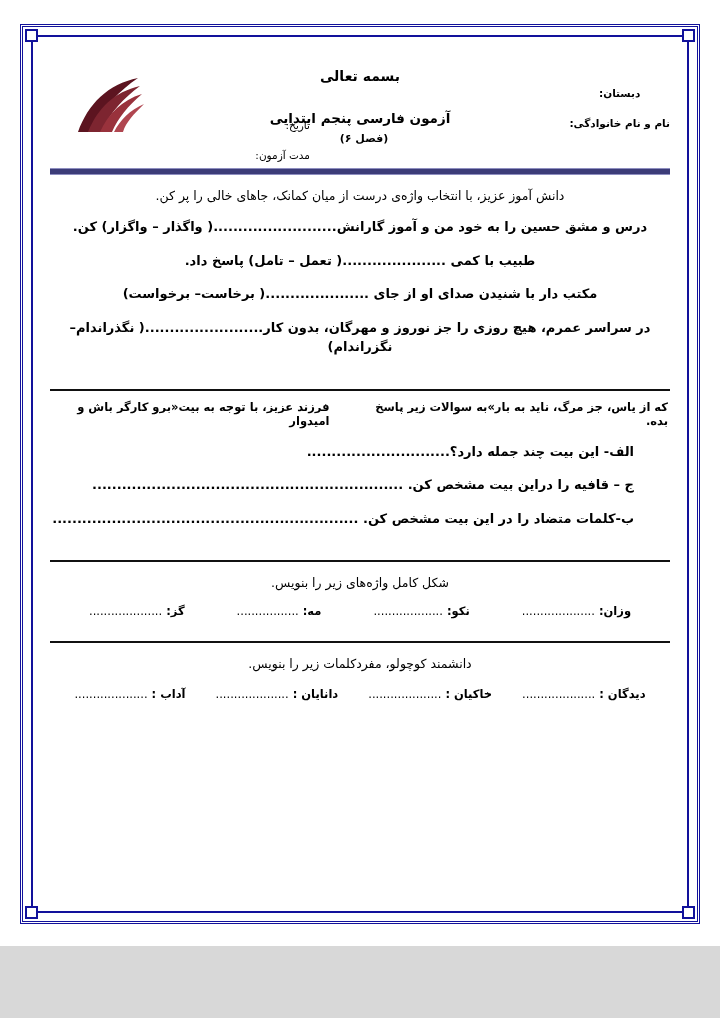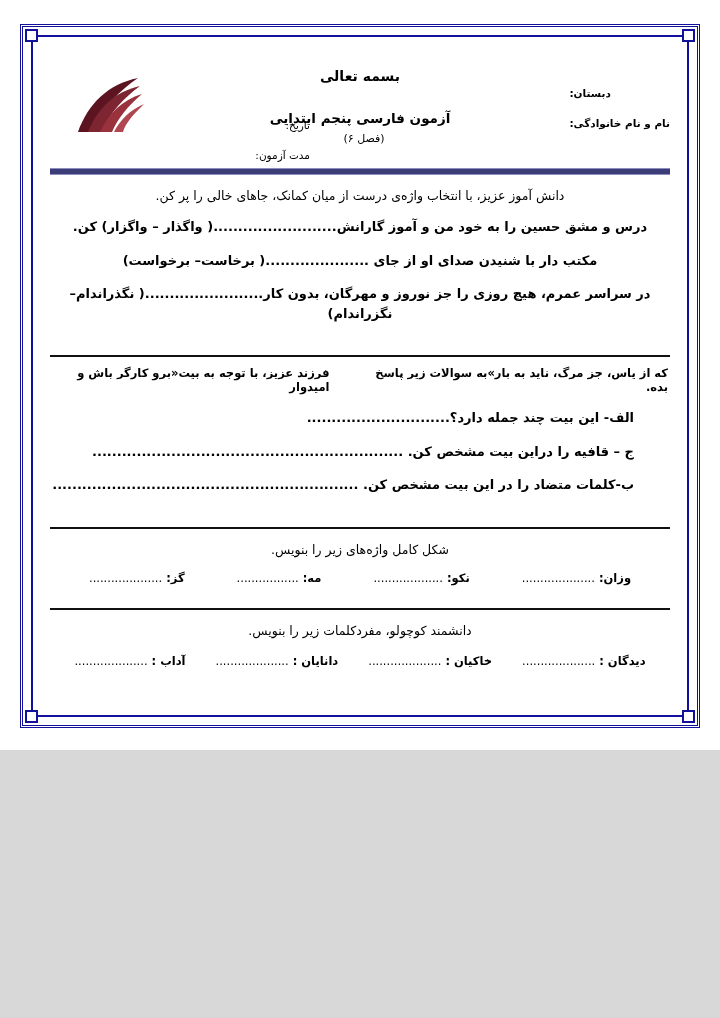--- a/index.html
+++ b/index.html
@@ -9,21 +9,21 @@
   }
   body {
     width: 720px;
     height: 1018px;
     font-family: "DejaVu Sans", "Liberation Sans", sans-serif;
     overflow: hidden;
   }
   .page {
     position: relative;
     width: 720px;
-    height: 750px;
+    height: 946px;
     background: #ffffff;
     box-sizing: border-box;
   }
   
   .border-outer {
     position: absolute;
     left: 20px;
     top: 24px;
     right: 20px;
     bottom: 22px;
@@ -87,28 +87,28 @@
     font-weight: bold;
     color: #000;
   }
   .exam-sub {
     position: absolute;
     top: 80px;
     left: 8px;
     right: 0;
     text-align: center;
     font-size: 11px;
-    font-weight: normal;
+    font-weight: bold;
     color: #000;
   }
   .school-fields {
     position: absolute;
     right: 0;
     top: 26px;
-    text-align: left;
+    text-align: center;
     font-size: 10.5px;
     font-weight: bold;
     line-height: 30px;
     color: #000;
   }
   .date-fields {
     position: absolute;
     right: 360px;
     top: 58px;
     text-align: right;
@@ -226,20 +226,21 @@
         <div>تاریخ:</div>
         <div>مدت آزمون:</div>
       </div>
     </div>
 
     <div class="rule-thick"></div>
 
     <div class="section">
       <div class="prompt">دانش آموز عزیز، با انتخاب واژه‌ی درست از میان کمانک، جاهای خالی را پر کن.</div>
       <div class="q">درس و مشق حسین را به خود من و آموز گارانش.........................( واگذار – واگزار) کن.</div>
+      <div class="q">طبیب با کمی .....................( تعمل – تامل) پاسخ داد.</div>
       <div class="q">مکتب دار با شنیدن صدای او از جای .....................( برخاست– برخواست)</div>
       <div class="q">در سراسر عمرم، هیچ روزی را جز نوروز و مهرگان، بدون کار........................( نگذراندام– نگزراندام)</div>
     </div>
 
     <div class="rule"></div>
 
     <div class="section">
       <div class="bayt-row">
         <span>که از یاس، جز مرگ، ناید به بار»به سوالات زیر پاسخ بده.</span>
         <span>فرزند عزیز، با توجه به بیت«برو کارگر باش و امیدوار</span>

